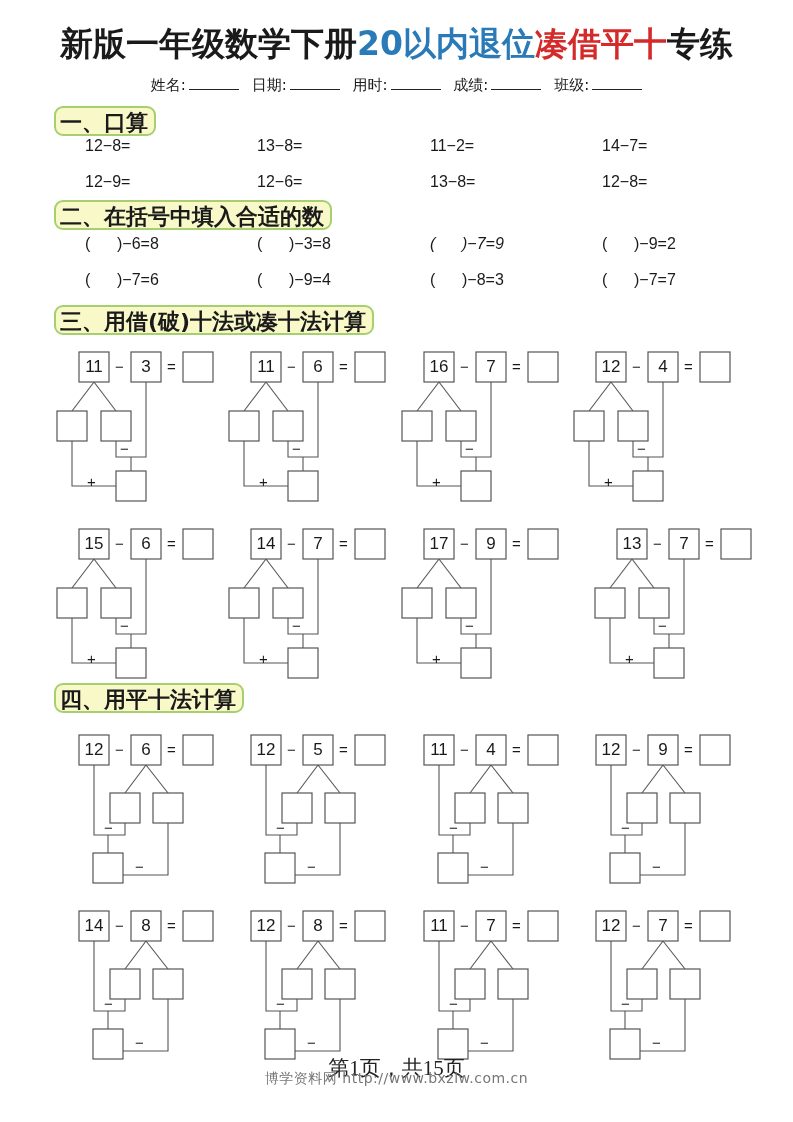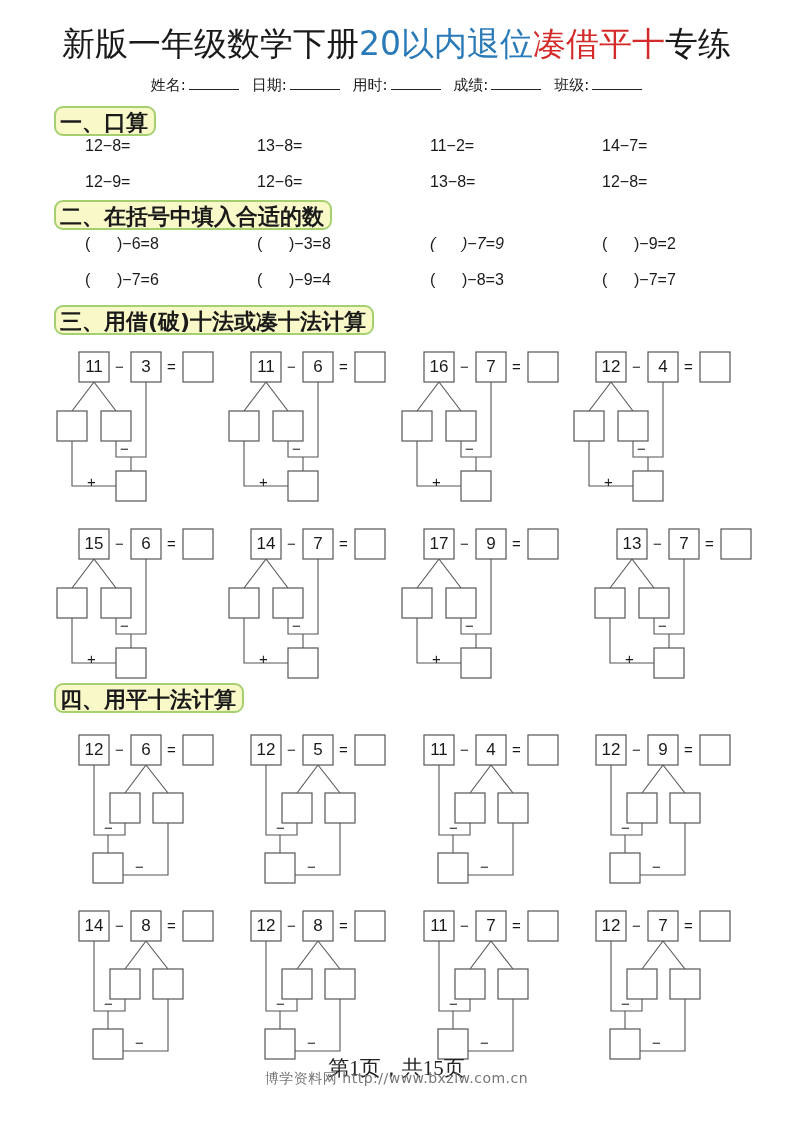--- a/index.html
+++ b/index.html
@@ -1,19 +1,19 @@
 <!DOCTYPE html>
 <html><head>
 <meta charset="utf-8">
 <style>
   html, body { margin: 0; padding: 0; background: #ffffff; }
   body { width: 793px; height: 1122px; position: relative; overflow: hidden;
          font-family: "DejaVu Sans", "Liberation Sans", sans-serif; color: #1a1a1a; }
   .title { position: absolute; left: 0; top: 22px; width: 793px; text-align: center;
-           font-size: 33px; font-weight: normal; letter-spacing: 0px; white-space: nowrap; }
+           font-size: 33px; font-weight: bold; letter-spacing: 0px; white-space: nowrap; }
   .title .blue { color: #2a7ab8; }
   .title .red { color: #d42a2a; }
   .info { position: absolute; left: 0; top: 76px; width: 793px; text-align: center;
           font-size: 15px; white-space: nowrap; }
   .info .field { margin: 0 4px; }
   .info .blank { display: inline-block; width: 50px; border-bottom: 1px solid #222; height: 12px; margin-left: 3px; vertical-align: baseline; }
   .sec { position: absolute; left: 54px; height: 30px; line-height: 30px; padding: 0 6px 0 4px;
          background: #f8f8c8; border: 2px solid #a6d070; border-radius: 9px;
          font-size: 22px; font-weight: bold; white-space: nowrap; box-sizing: border-box; }
   .eq { position: absolute; font-size: 16px; font-family: "Liberation Sans", sans-serif; white-space: nowrap; }

